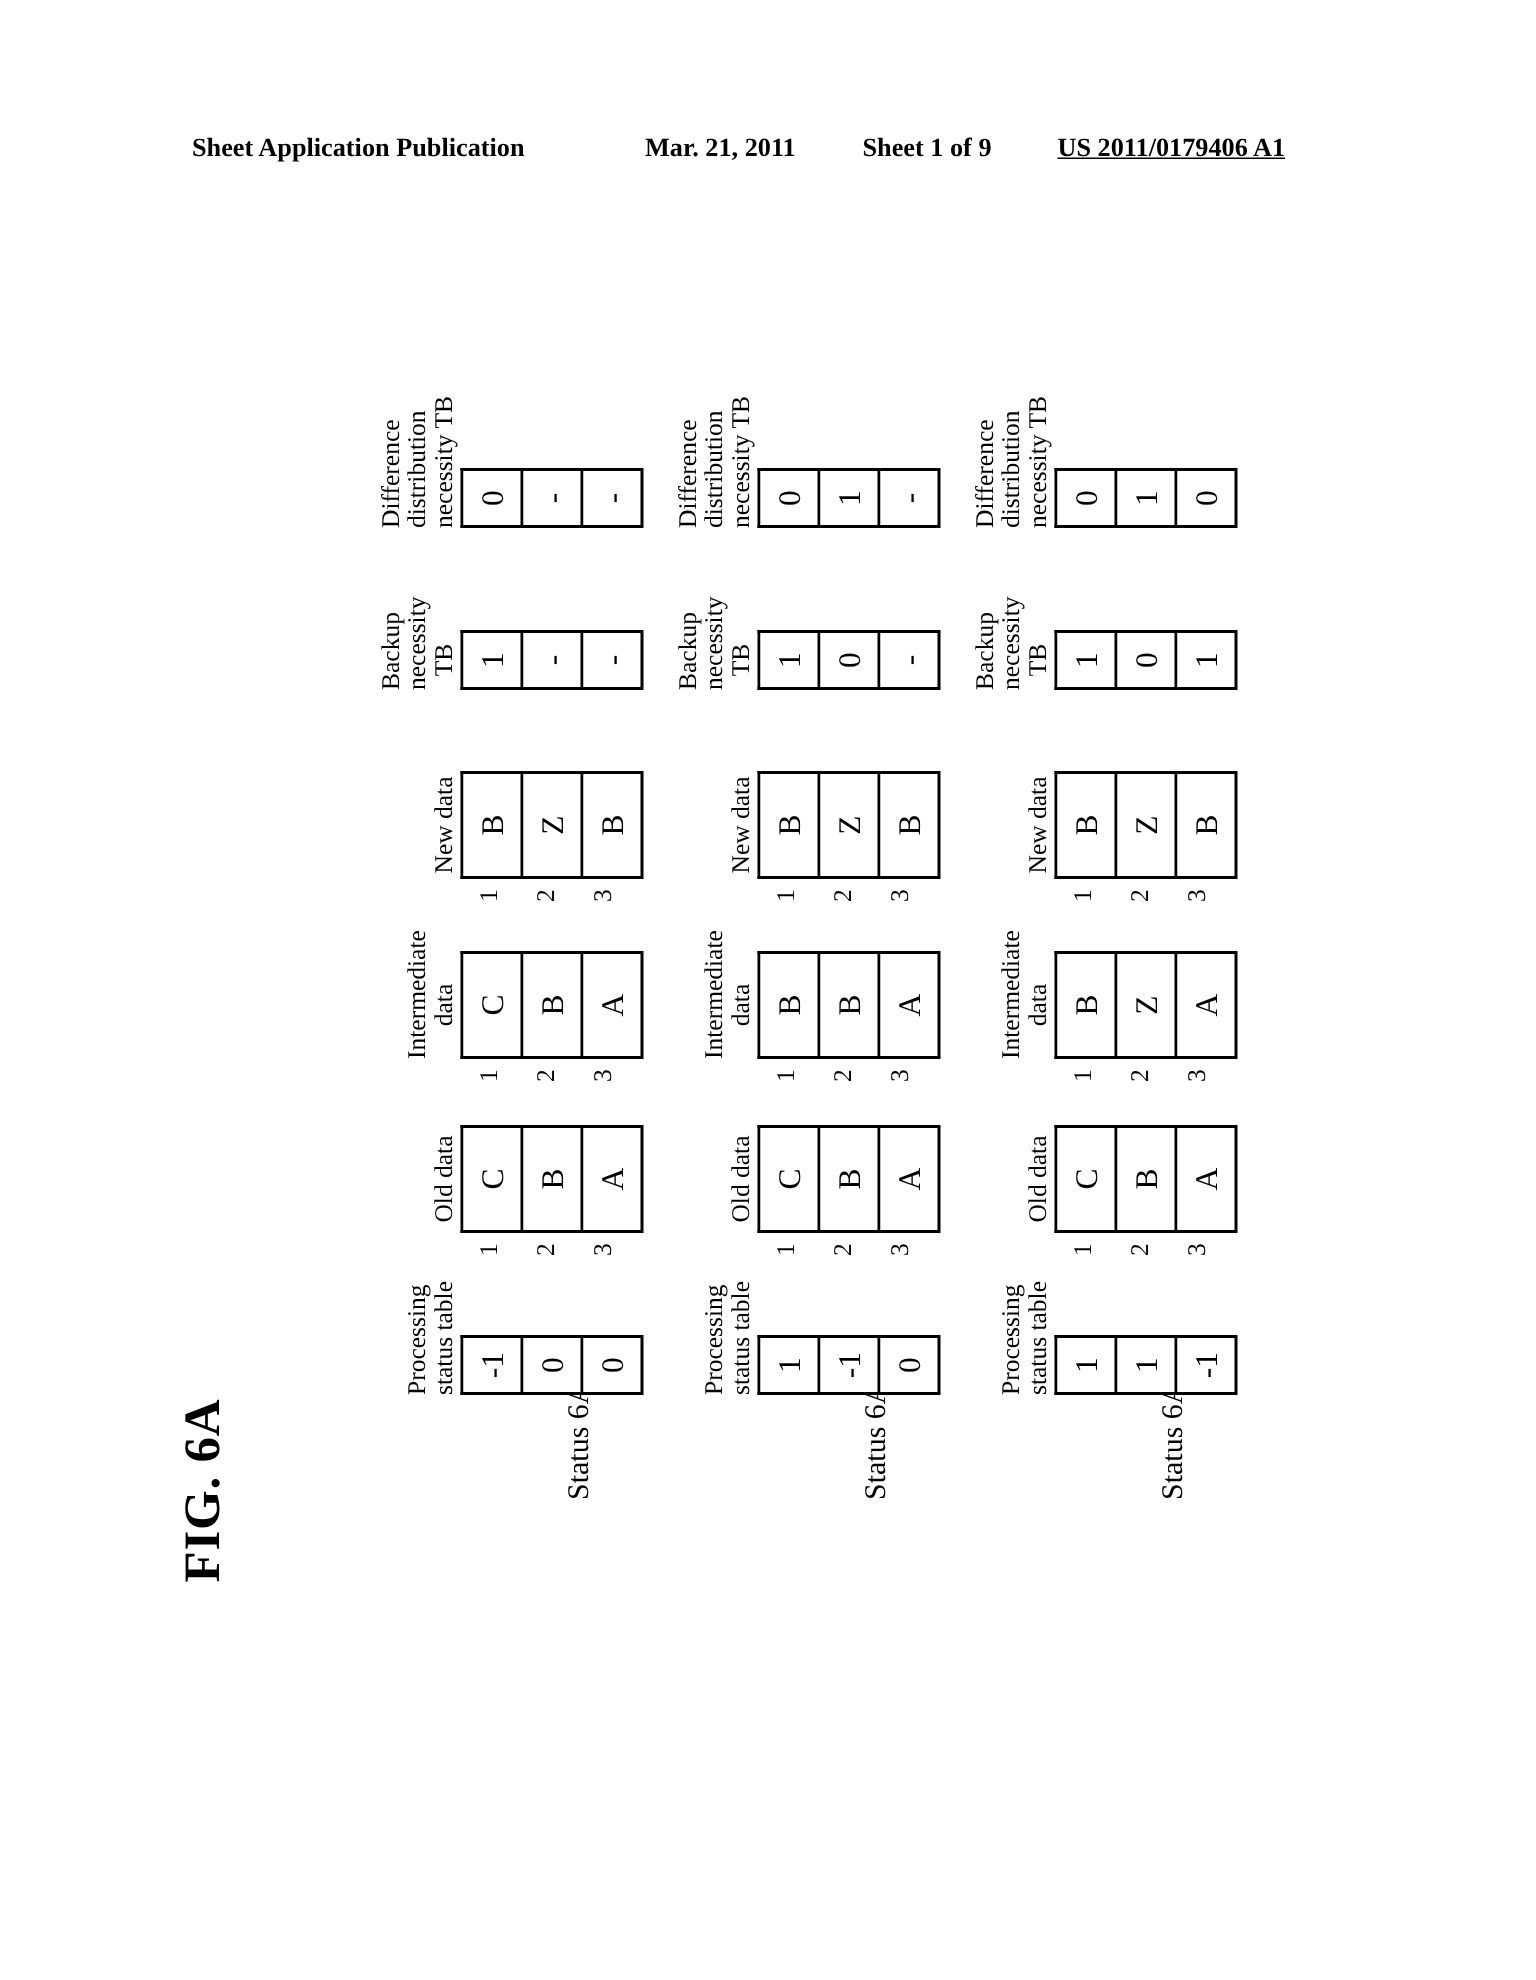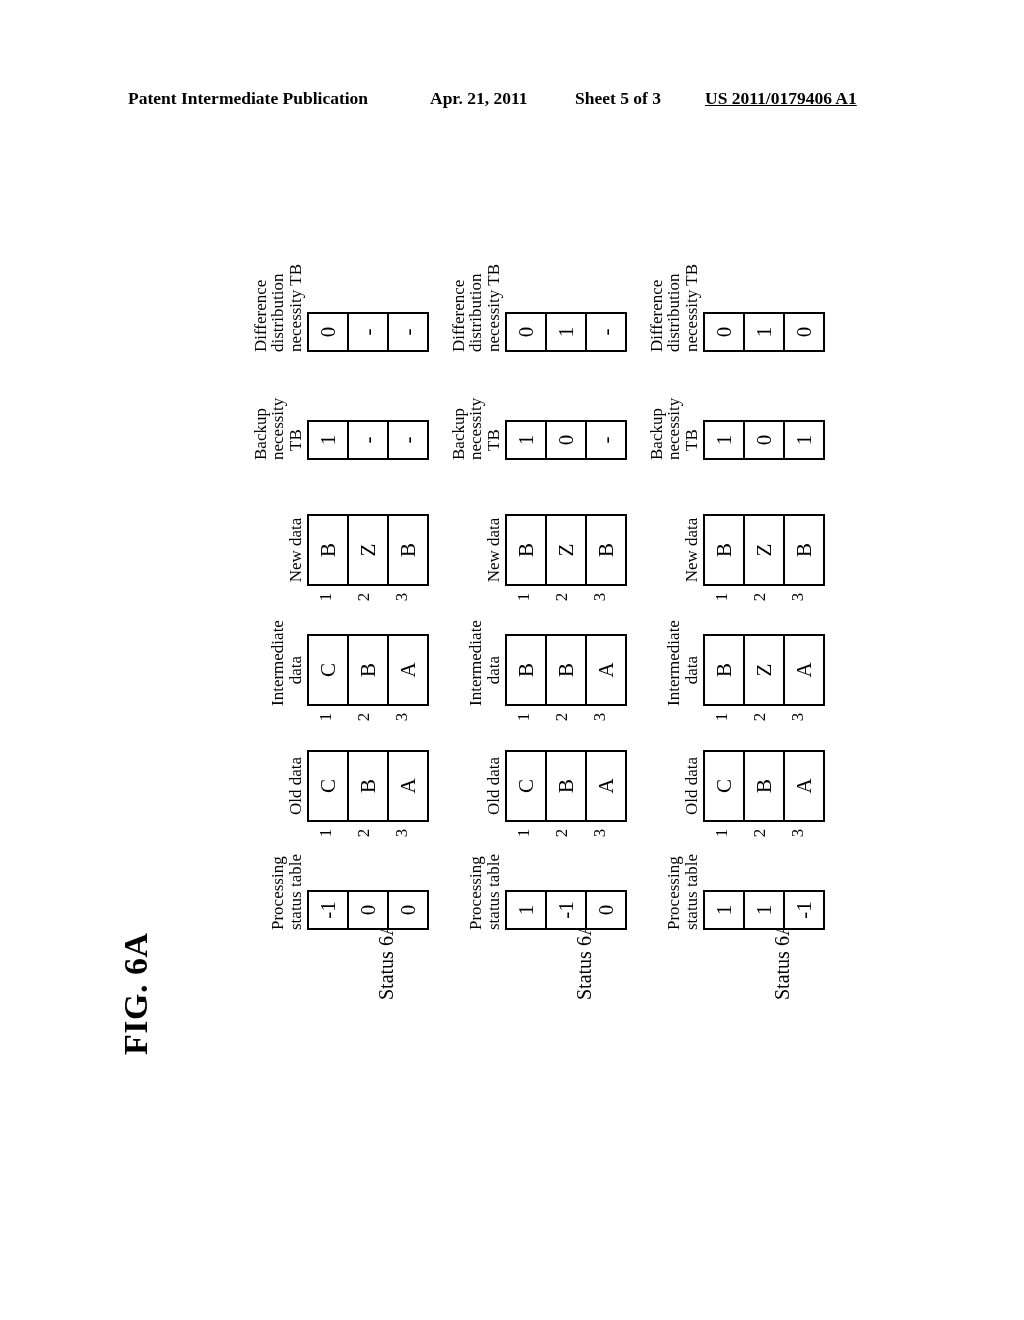--- a/index.html
+++ b/index.html
@@ -66,23 +66,23 @@
   .c-old{left:178px;}
   .c-inter{left:294px;}
   .c-new{left:414px;}
   .c-backup{left:540px;}
   .c-diff{left:648px;}
 </style>
 </head>
 <body>
 
 <div class="pg-header">
-  <span class="hdr-pub">Patent Intermediate Publication</span>
-  <span class="hdr-date">Apr. 21, 2011</span>
-  <span class="hdr-sheet">Sheet 5 of 3</span>
+  <span class="hdr-pub">Sheet Application Publication</span>
+  <span class="hdr-date">Mar. 21, 2011</span>
+  <span class="hdr-sheet">Sheet 1 of 9</span>
   <span class="hdr-num">US 2011/0179406 A1</span>
 </div>
 
 <div class="fig-label">FIG. 6A</div>
 
 <div class="canvas-rot" id="canvas">
     <div class="status-group sg0">
       <div class="status-name">Status 6A-1</div>
       <div class="tbl c-proc" style="width: 40px; top: 60px;">
         <div class="cap">

